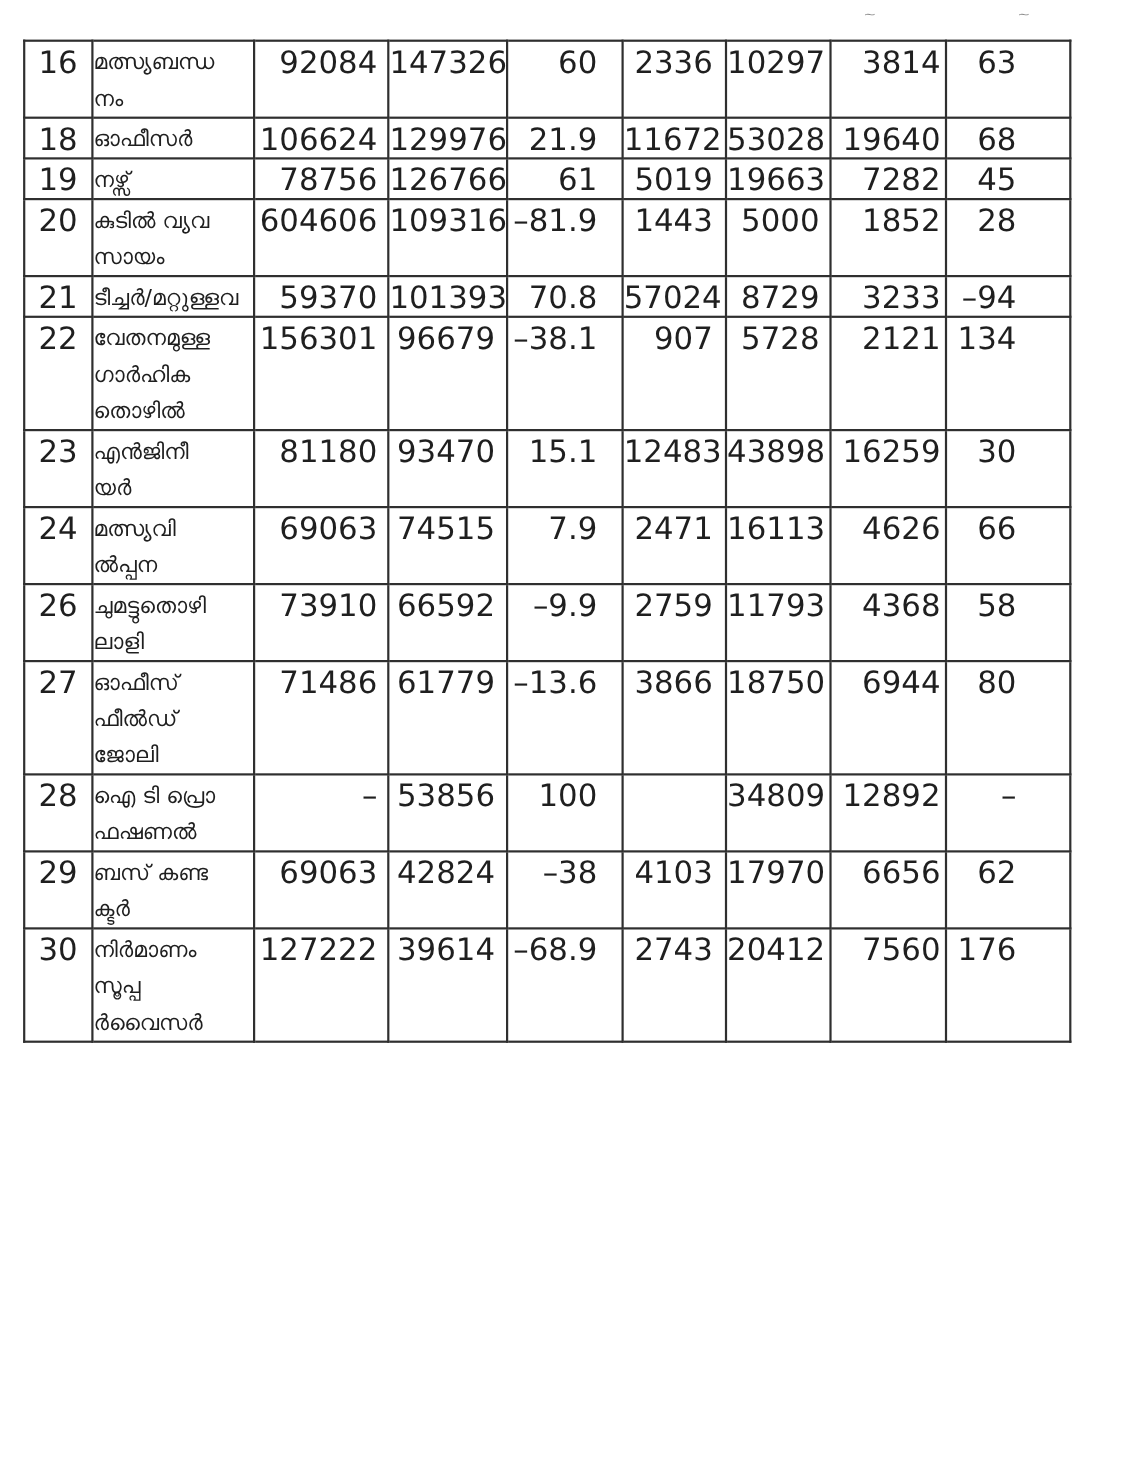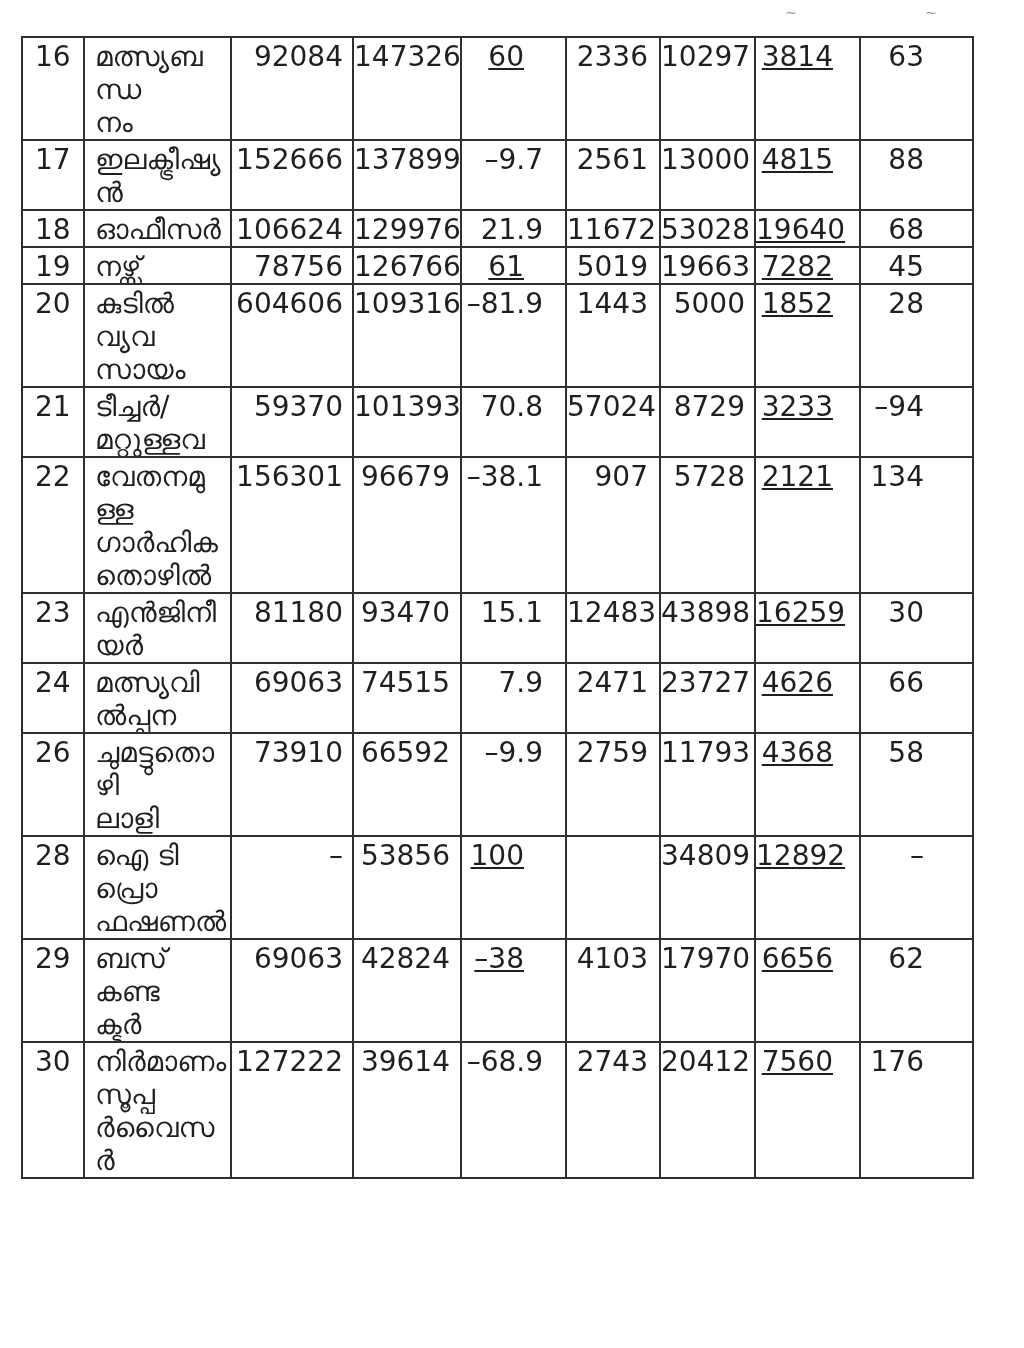--- a/index.html
+++ b/index.html
@@ -33,34 +33,34 @@
   td {
     border: 2px solid #2f2f2f;
     vertical-align: top;
     padding: 2px 0 0 0;
     line-height: 33px;
     overflow: hidden;
     white-space: nowrap;
   }
   td.no   { padding-left: 12px; text-align: left; }
   td.name {
-    padding-left: 10px;
+    padding-left: 0;
     text-align: left;
     white-space: pre-line;
     word-break: break-word;
-    font-size: 28px;
+    font-size: 20px;
   }
   td.num  { text-align: right; }
   td.c0 { padding-right: 9px; margin-top: 32px; }
   td.c1 { padding-right: 10px; }
   td.c2 { padding-right: 22px; }
-  td.c2.int { padding-right: 41px; text-decoration: underline; }
+  td.c2.int { padding-right: 22px; }
   td.c3 { padding-right: 11px; }
   td.c4 { padding-right: 9px; }
-  td.c5 { padding-right: 26px; text-decoration: underline; }
+  td.c5 { padding-right: 4px; }
   td.c6 { padding-right: 48px; border-radius: 24px; }
 </style>
 </head>
 <body>
 
 <div class="page">
   <span class="stray m1">⁓</span>
   <span class="stray m2">⁓</span>
 
   <table class="data-table">
@@ -81,32 +81,20 @@
           <td class="name">മത്സ്യബന്ധ
 നം</td>
           <td class="num c0">92084</td>
           <td class="num c1">147326</td>
           <td class="num c2 int">60</td>
           <td class="num c3">2336</td>
           <td class="num c4">10297</td>
           <td class="num c5">3814</td>
           <td class="num c6">63</td>
         </tr>
-        <tr style="height: 68px;">
-          <td class="no">17</td>
-          <td class="name">ഇലക്ട്രീഷ്യ
-ൻ</td>
-          <td class="num c0">152666</td>
-          <td class="num c1">137899</td>
-          <td class="num c2">–9.7</td>
-          <td class="num c3">2561</td>
-          <td class="num c4">13000</td>
-          <td class="num c5">4815</td>
-          <td class="num c6">88</td>
-        </tr>
         <tr style="height: 37px;">
           <td class="no">18</td>
           <td class="name">ഓഫീസർ</td>
           <td class="num c0">106624</td>
           <td class="num c1">129976</td>
           <td class="num c2">21.9</td>
           <td class="num c3">11672</td>
           <td class="num c4">53028</td>
           <td class="num c5">19640</td>
           <td class="num c6">68</td>
@@ -171,35 +159,48 @@
           <td class="num c6">30</td>
         </tr>
         <tr style="height: 68px;">
           <td class="no">24</td>
           <td class="name">മത്സ്യവി
 ൽപ്പന</td>
           <td class="num c0">69063</td>
           <td class="num c1">74515</td>
           <td class="num c2">7.9</td>
           <td class="num c3">2471</td>
-          <td class="num c4">23727</td>
+          <td class="num c4">16113</td>
           <td class="num c5">4626</td>
           <td class="num c6">66</td>
         </tr>
         <tr style="height: 68px;">
           <td class="no">26</td>
           <td class="name">ചുമട്ടുതൊഴി
 ലാളി</td>
           <td class="num c0">73910</td>
           <td class="num c1">66592</td>
           <td class="num c2">–9.9</td>
           <td class="num c3">2759</td>
           <td class="num c4">11793</td>
           <td class="num c5">4368</td>
           <td class="num c6">58</td>
+        </tr>
+        <tr style="height: 98px;">
+          <td class="no">27</td>
+          <td class="name">ഓഫീസ്
+ഫീൽഡ്
+ജോലി</td>
+          <td class="num c0">71486</td>
+          <td class="num c1">61779</td>
+          <td class="num c2">–13.6</td>
+          <td class="num c3">3866</td>
+          <td class="num c4">18750</td>
+          <td class="num c5">6944</td>
+          <td class="num c6">80</td>
         </tr>
         <tr style="height: 68px;">
           <td class="no">28</td>
           <td class="name">ഐ ടി പ്രൊ
 ഫഷണൽ</td>
           <td class="num c0">–</td>
           <td class="num c1">53856</td>
           <td class="num c2 int">100</td>
           <td class="num c3"></td>
           <td class="num c4">34809</td>

